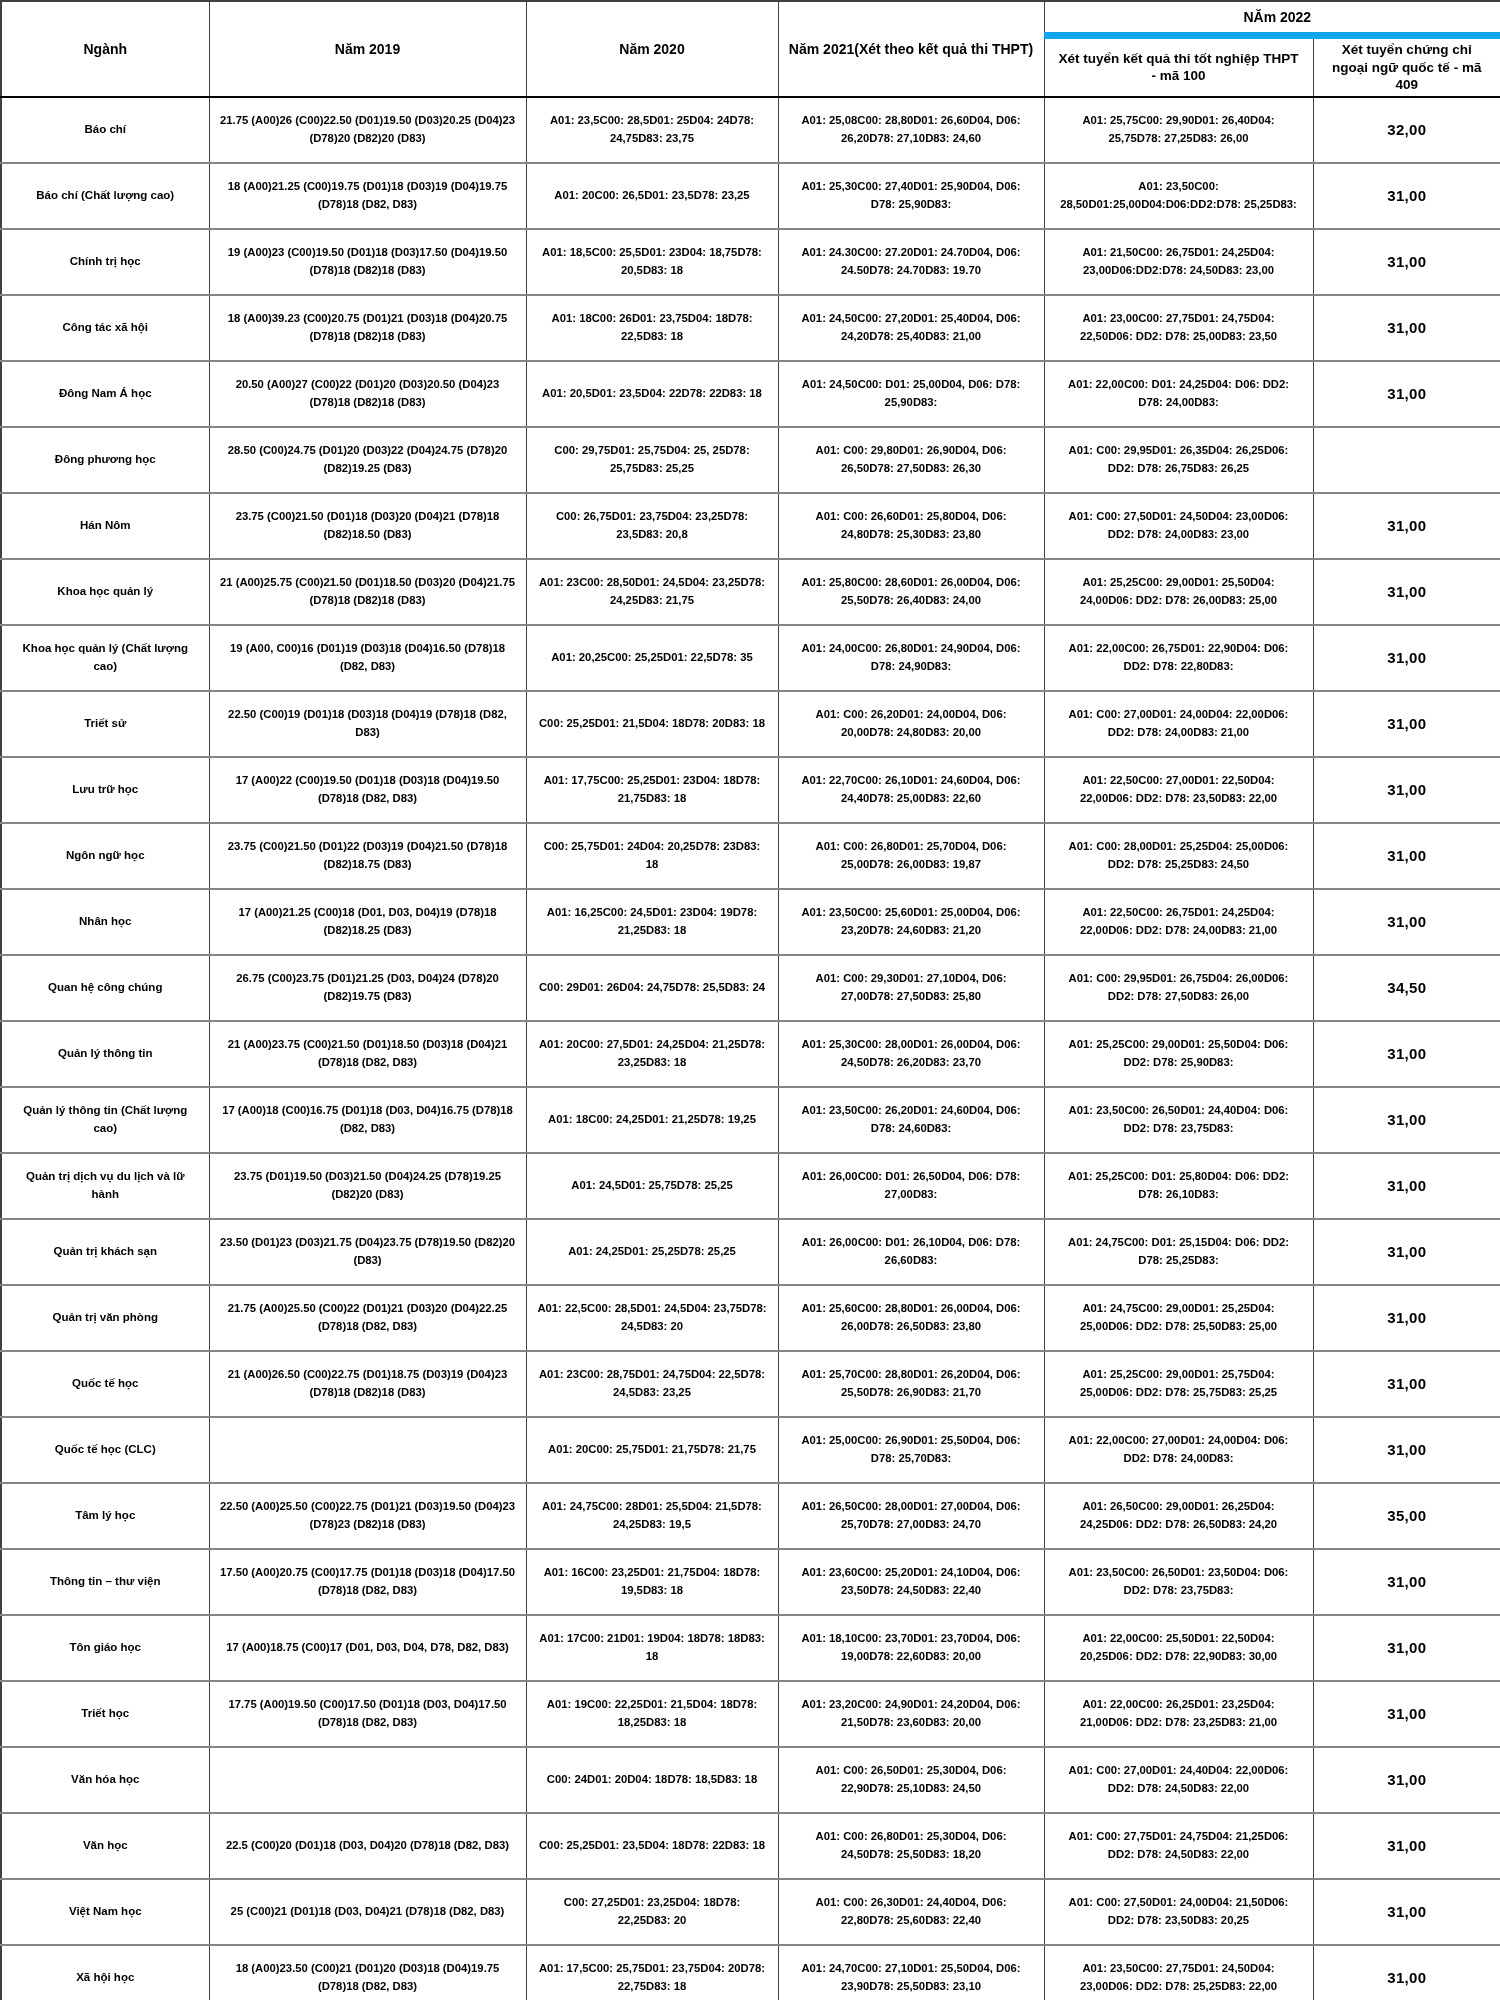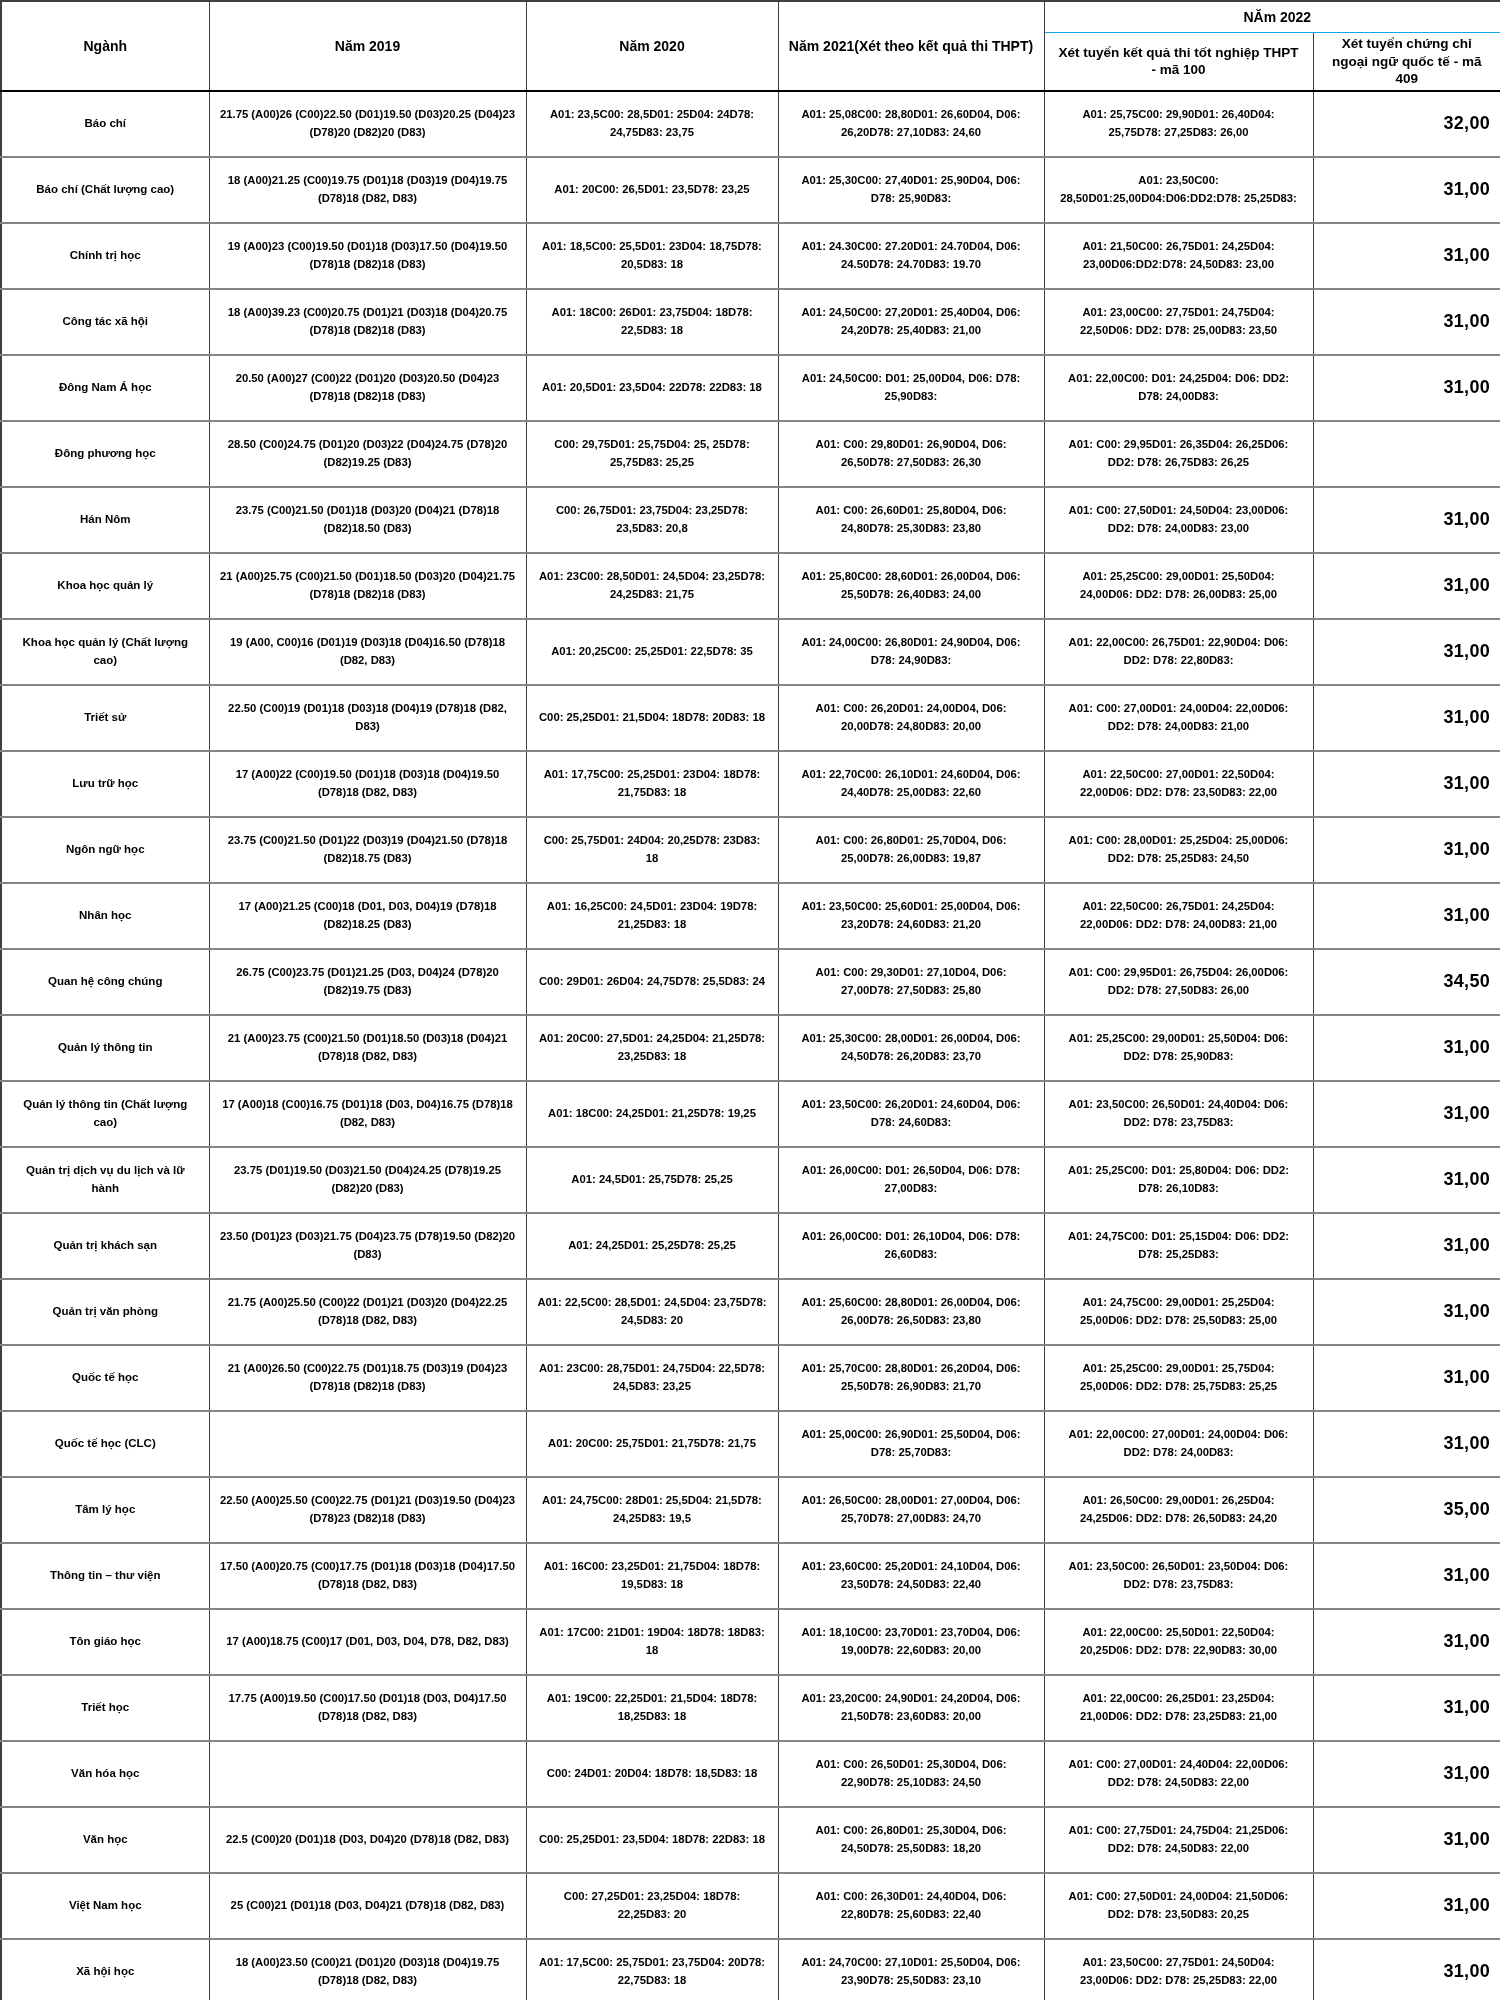--- a/index.html
+++ b/index.html
@@ -25,31 +25,31 @@
   }
   thead th{
     font-size:14px;
     font-weight:700;
     line-height:1.3;
     border-bottom:2px solid #000000;
     background:#fff;
   }
   thead tr.hdr-top th{height:26px;}
   thead tr.hdr-sub th{height:48px;font-size:13.5px;}
-  thead th.span2022{border-bottom:1px solid #0ea5e9;padding-left:20px;}
+  thead th.span2022{border-bottom:7px solid #0ea5e9;padding-left:20px;}
   tbody td{
     font-size:11.3px;
     font-weight:700;
     line-height:1.55;
     height:60px;
     border-top:2px solid #848484;
     border-bottom:2px solid #848484;
   }
   tbody td.major{font-size:11.5px;padding:2px 16px;}
-  tbody td.score409{font-size:18px;letter-spacing:.3px;text-align:right;}
+  tbody td.score409{font-size:15px;letter-spacing:.3px;}
 </style>
 </head>
 <body>
 
 <table>
   <colgroup>
     <col style="width:208px">
     <col style="width:317px">
     <col style="width:252px">
     <col style="width:266px">

